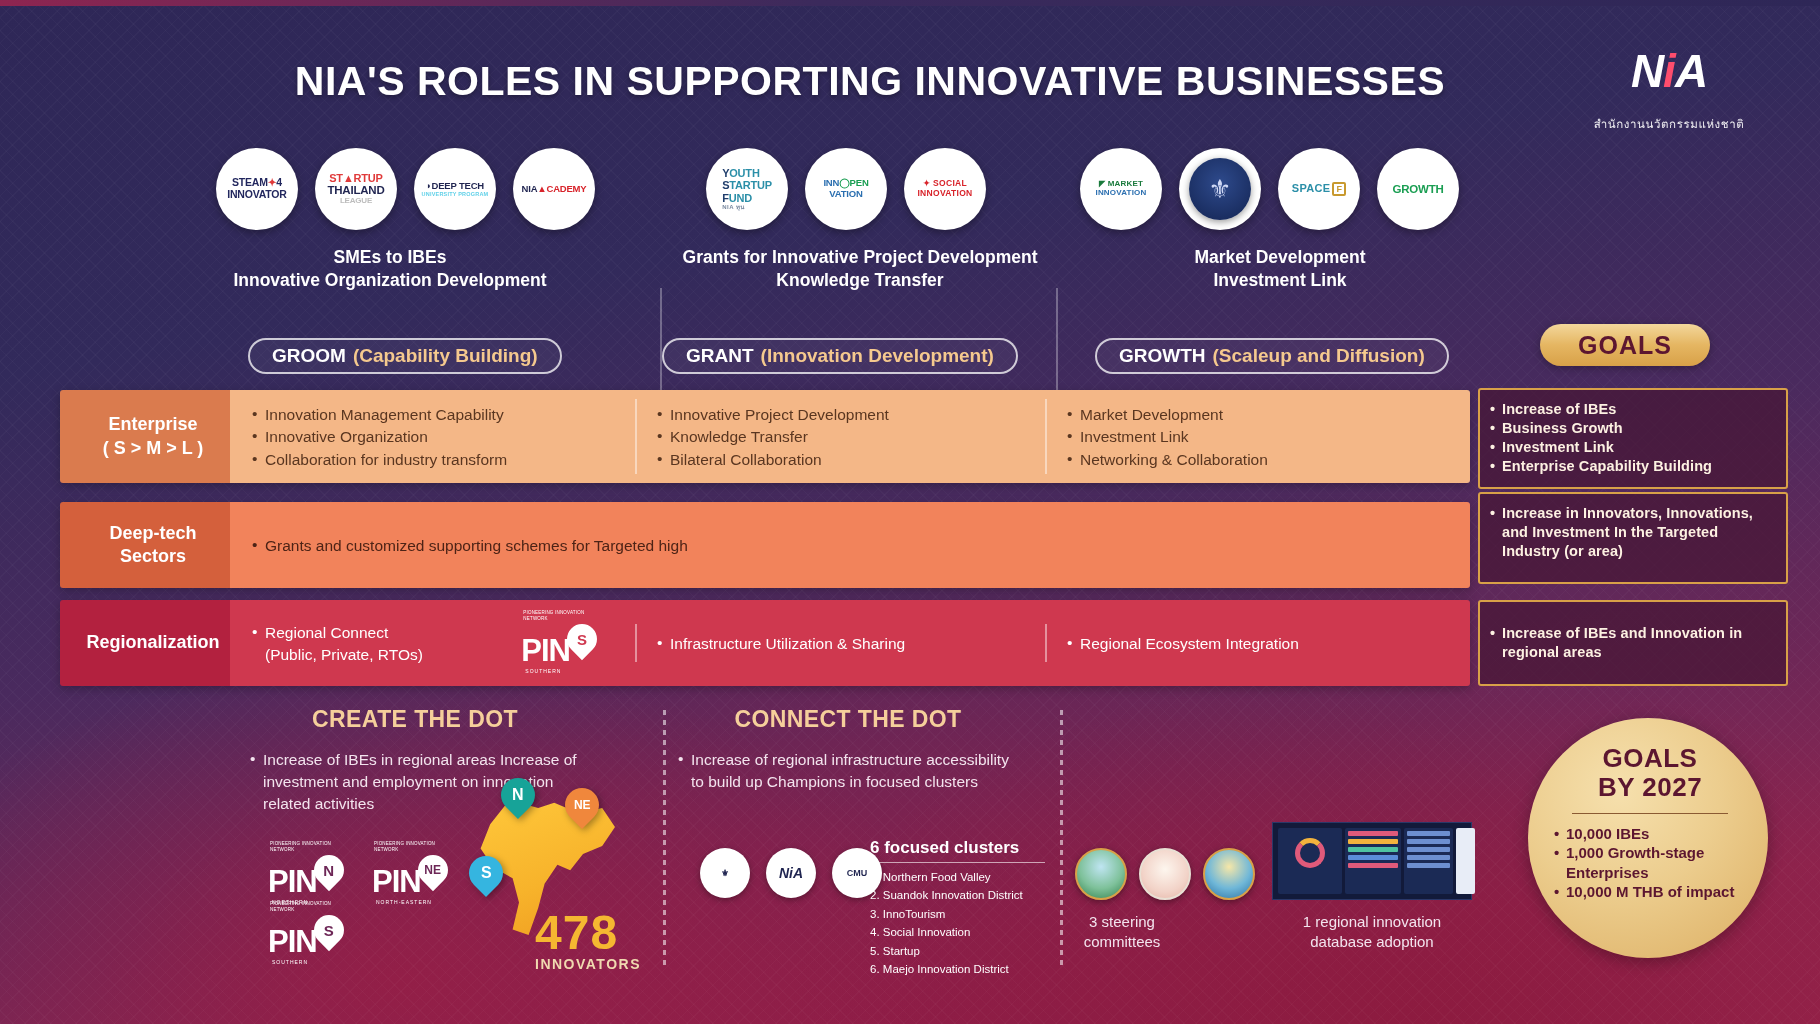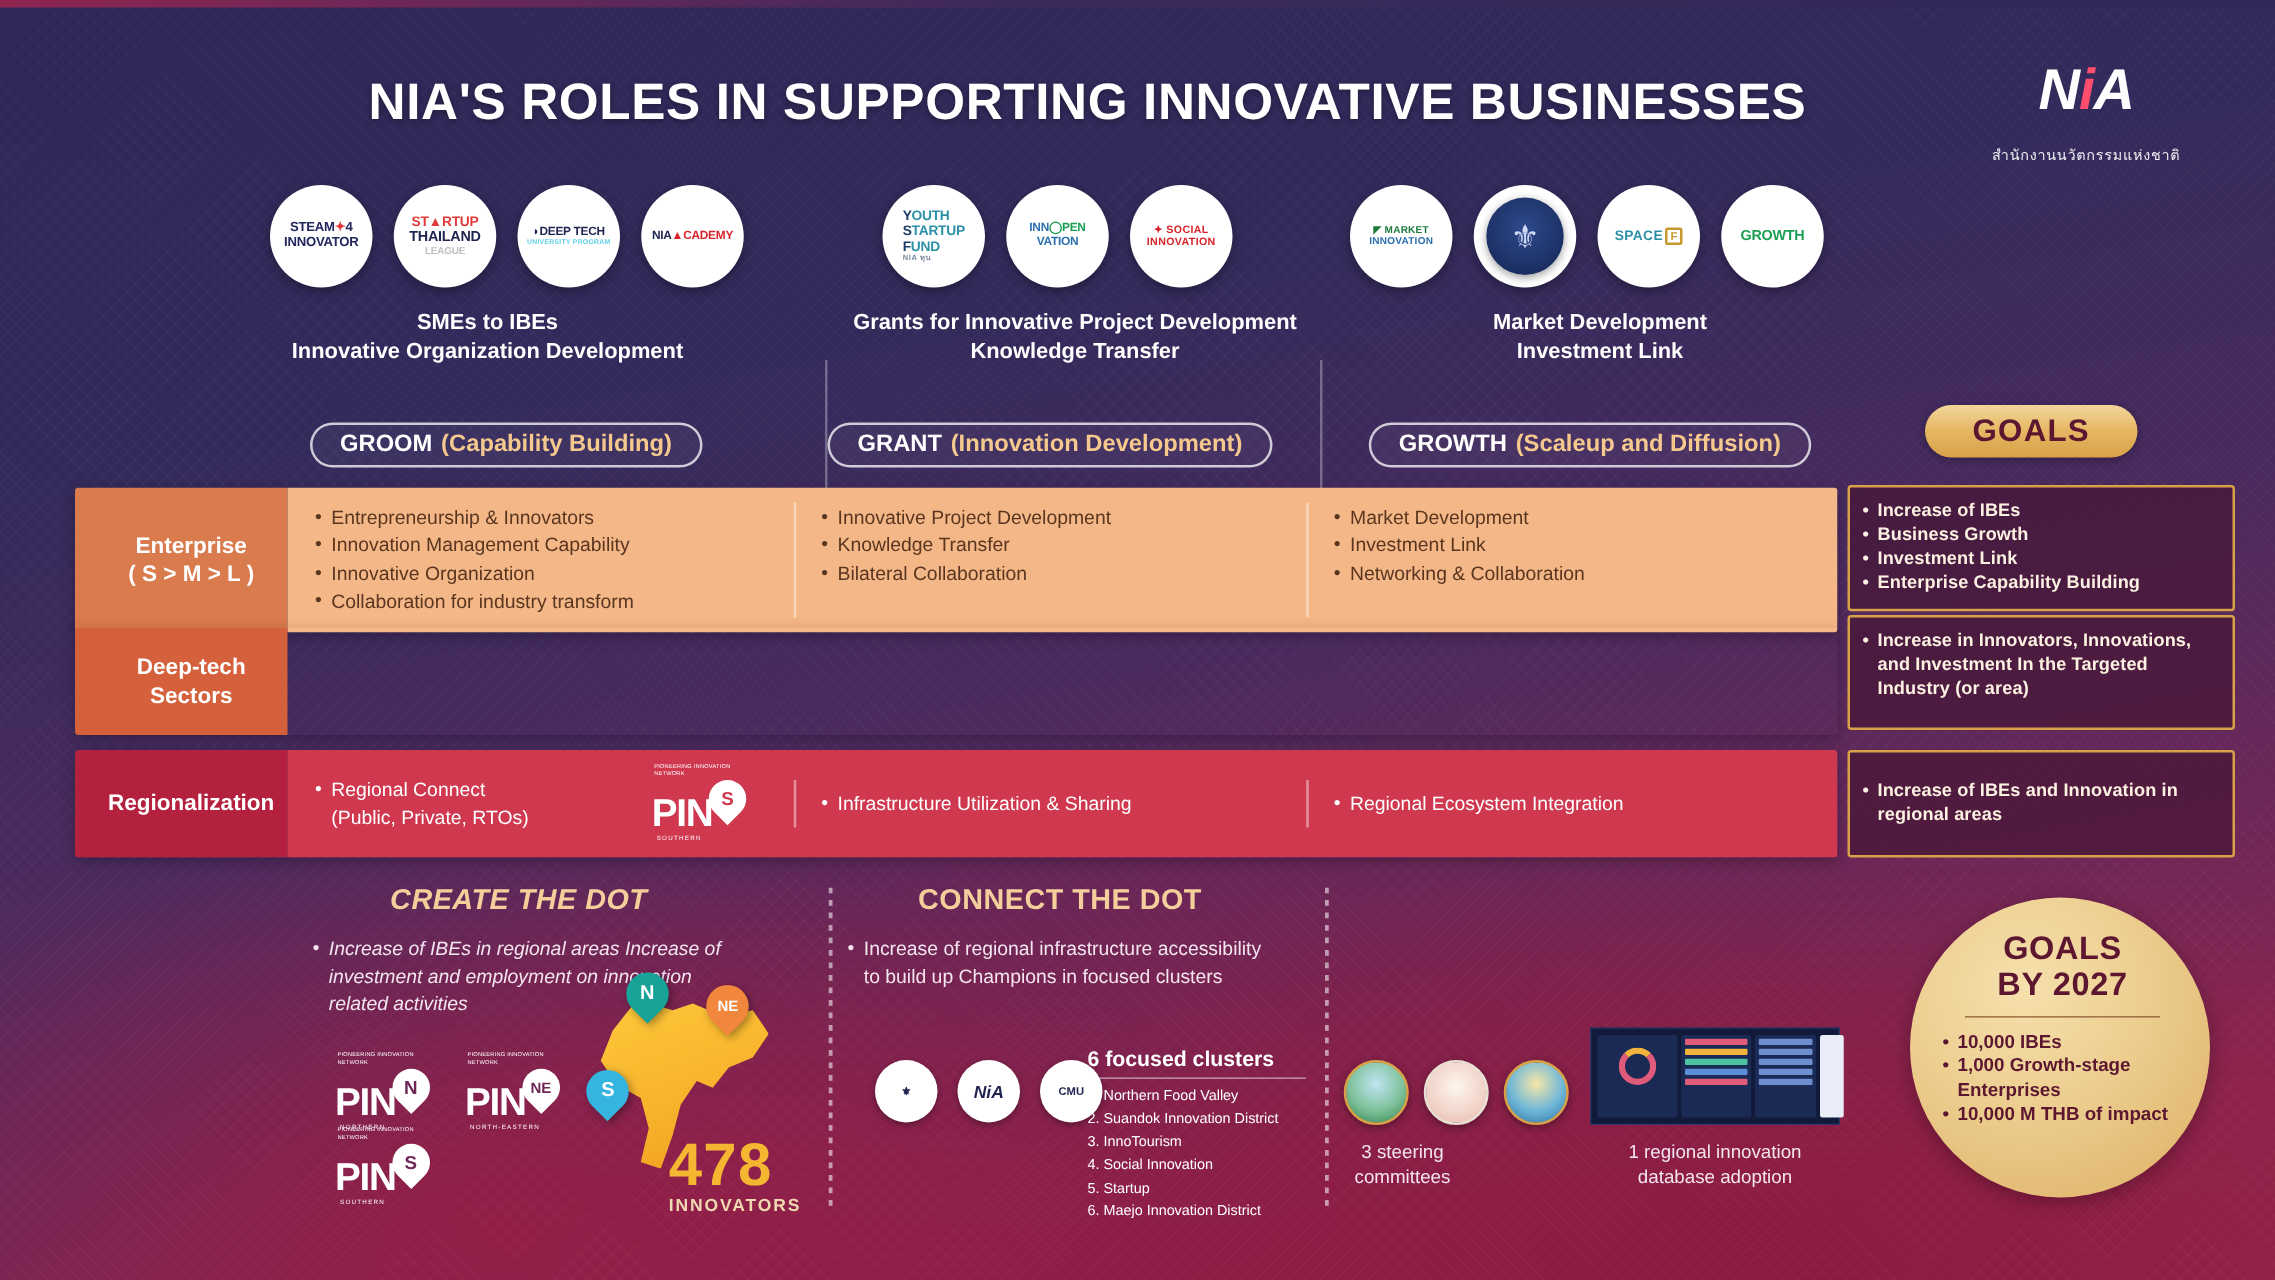--- a/index.html
+++ b/index.html
@@ -296,21 +296,20 @@
   <div class="row row-ent">
     <div class="rowlabel">
       <div>
         <div>Enterprise</div>
         <div>( S &gt; M &gt; L )</div>
       </div>
     </div>
     <div class="rowbody">
       <div class="cell" style="flex:0 0 405px">
         <ul>
-          <li>Entrepreneurship &amp; Innovators</li>
           <li>Innovation Management Capability</li>
           <li>Innovative Organization</li>
           <li>Collaboration for industry transform</li>
         </ul>
       </div>
       <div class="cell" style="flex:0 0 410px">
         <ul>
           <li>Innovative Project Development</li>
           <li>Knowledge Transfer</li>
           <li>Bilateral Collaboration</li>
@@ -324,20 +323,27 @@
         </ul>
       </div>
     </div>
   </div>
 
   <div class="row row-deep">
     <div class="rowlabel">
       <div>
         <div>Deep-tech</div>
         <div>Sectors</div>
+      </div>
+    </div>
+    <div class="rowbody">
+      <div class="cell" style="flex:1">
+        <ul>
+            <li>Grants and customized supporting schemes for Targeted high</li>
+          </ul>
       </div>
     </div>
   </div>
 
   <div class="row row-reg">
     <div class="rowlabel">
       <div>Regionalization</div>
     </div>
     <div class="rowbody">
       <div class="cell" style="flex:0 0 405px; justify-content:space-between;">
@@ -382,21 +388,21 @@
     <ul>
         <li>Increase in Innovators, Innovations, and Investment In the Targeted Industry (or area)</li>
       </ul>
   </div>
   <div class="goalbox gb3" style="height:86px;display:flex;align-items:center;">
     <ul>
         <li>Increase of IBEs and Innovation in regional areas</li>
       </ul>
   </div>
 
-  <div class="bcol" style="left:250px;top:706px;width:330px;font-style:italic;">
+  <div class="bcol" style="left:250px;top:706px;width:330px;">
     <div class="bhead">CREATE THE DOT</div>
     <div class="btext">Increase of IBEs in regional areas Increase of investment and employment on innovation related activities</div>
   </div>
 
   <div class="pin" style="position:absolute;left:268px;top:855px;">
     <div class="tinytop">PIONEERING INNOVATION NETWORK</div>
     <div class="word">PIN</div>
     <div class="pointer">
         <div class="drop"></div>
       <div class="ltr" style="color:#6d2757">N</div>

